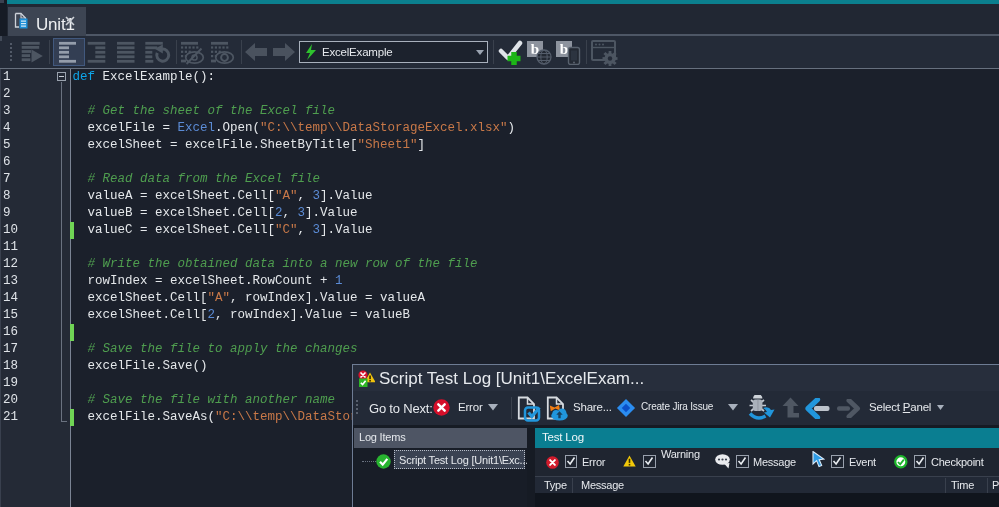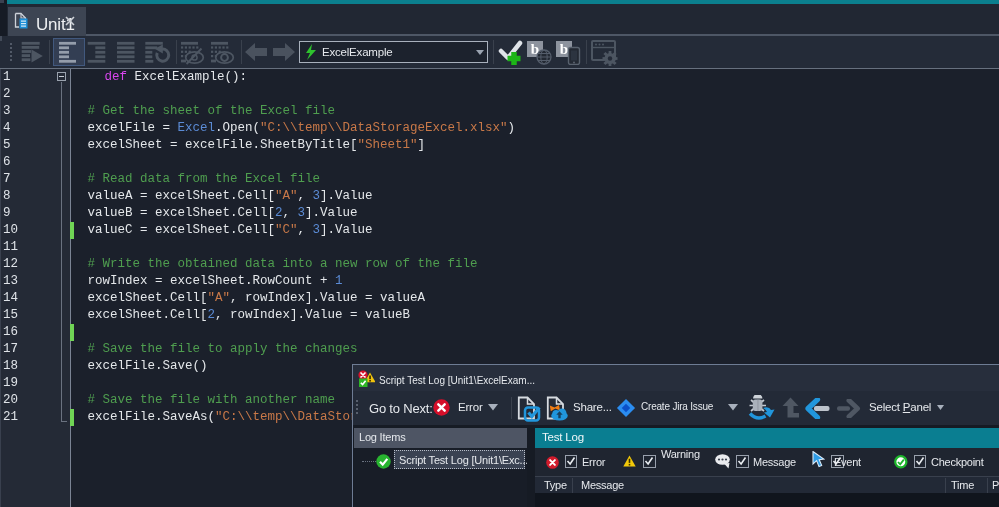--- a/index.html
+++ b/index.html
@@ -1,27 +1,27 @@
 <!DOCTYPE html>
 <html><head>
 <meta charset="utf-8">
 <style>
   * { margin:0; padding:0; box-sizing:border-box; }
   html,body { width:999px; height:507px; overflow:hidden; background:#212733;
     font-family:"Liberation Sans", sans-serif; }
   .abs { position:absolute; }
   #root { position:relative; width:999px; height:507px; overflow:hidden; }
   pre { font-family:"Liberation Mono", monospace; font-size:12.5px; line-height:17px; }
-  .k { color:#d946ef; font-style:normal;margin-left:32px; }
+  .k { color:#0ea5e9; font-style:normal; }
   .c { color:#4f9e4f; }
   .s { color:#c87848; font-style:normal; }
   .n { color:#5b8bd5; font-style:normal; }
   .t { color:#5b8bd5; font-style:normal; }
   .ui { color:#e6e9ed; font-size:11.5px; letter-spacing:-0.2px; }
-  .c { }
+  .c { font-style:italic; }
   .sep { position:absolute; top:40px; width:1px; height:24px; background:#3a414d; }
   .psep { position:absolute; top:6px; width:1px; height:22px; background:#3a414d; }
   .cb { position:absolute; width:12.5px; height:12.5px; border:1px solid #99a1ad; box-sizing:border-box; }
   .fl { position:absolute; font-size:11px; letter-spacing:-0.25px; color:#e6e9ed; }
 </style>
 </head>
 <body>
 <div id="root">
 
   <div class="abs" style="left:0;top:0;width:7px;height:4px;background:#151a24"></div>
@@ -258,21 +258,21 @@
     <div class="abs" style="left:0;top:0;width:646px;height:26px;background:#272e3c"></div>
     <div class="abs" id="paneltitleicon" style="left:5px;top:5px"><svg width="17" height="17">
       <path d="M12 2.5 L17.6 12.3 L6.4 12.3 Z" fill="#f2c40c"></path>
       <rect x="11.2" y="5.5" width="1.7" height="3.7" fill="#3a3000"></rect>
           <rect x="11.2" y="10" width="1.7" height="1.6" fill="#3a3000"></rect>
       <circle cx="5" cy="5" r="4.6" fill="#d6132b"></circle>
       <path d="M3 3 L7 7 M7 3 L3 7" stroke="#fff" stroke-width="1.7" stroke-linecap="round"></path>
       <rect x="1" y="8.5" width="8.5" height="8.5" fill="#2fb526"></rect>
       <path d="M2.8 12.7 L4.6 14.6 L7.6 10.8" fill="none" stroke="#fff" stroke-width="1.6"></path>
     </svg></div>
-    <div class="abs ui" style="left:26px;top:10px;font-size:10px;letter-spacing:0">Script Test Log [Unit1\ExcelExam...</div>
+    <div class="abs ui" style="left:26px;top:4px;font-size:17px;letter-spacing:0">Script Test Log [Unit1\ExcelExam...</div>
 
     <div class="abs" id="paneltoolbar" style="left:0;top:26px;width:646px;height:34px;background:#232a37">
       <div class="abs" style="left:3px;top:9px;width:2px;height:2px;background:#58606e;box-shadow:0 4px #58606e,0 8px #58606e,0 12px #58606e"></div>
       <div class="abs ui" style="left:16px;top:10px;font-size:13px">Go to Next:</div>
       <svg class="abs" style="left:80px;top:8px" width="17" height="17">
         <circle cx="8.5" cy="8.5" r="8.2" fill="#d50f2a"></circle>
         <path d="M5.3 5.3 L11.7 11.7 M11.7 5.3 L5.3 11.7" stroke="#fff" stroke-width="2.4" stroke-linecap="round"></path>
       </svg>
       <div class="abs ui" style="left:105px;top:10px;font-size:11.5px">Error</div>
       <svg class="abs" style="left:135px;top:13px" width="11" height="8">
@@ -384,21 +384,21 @@
           <path d="M2.5 6 l2.6 3 l4.4 -6.5" fill="none" stroke="#e8ecf0" stroke-width="1.6"></path>
         </svg>
       <div class="fl" style="left:218px;top:8px">Message</div>
       <svg class="abs" style="left:277px;top:3px" width="13" height="17">
         <path d="M1 0.5 L1 13 L4.6 9.6 L7 15.6 L9.7 14.4 L7.2 8.6 L11.8 8.1 Z" fill="#2e9ce6" stroke="#d8e9f8" stroke-width="1.1"></path>
       </svg>
       <div class="cb" style="left:296px;top:7px"></div>
       <svg class="abs" style="left:296px;top:7px" width="12" height="12">
           <path d="M2.5 6 l2.6 3 l4.4 -6.5" fill="none" stroke="#e8ecf0" stroke-width="1.6"></path>
         </svg>
-      <div class="fl" style="left:299px;top:8px">Event</div>
+      <div class="fl" style="left:314px;top:8px">Event</div>
       <svg class="abs" style="left:358.5px;top:7px" width="14" height="14">
         <circle cx="6.8" cy="6.8" r="5.6" fill="#fff" stroke="#1db52b" stroke-width="2.3"></circle>
         <path d="M4 7 L6.2 9.4 L9.8 4.6" fill="none" stroke="#1db52b" stroke-width="1.8"></path>
       </svg>
       <div class="cb" style="left:378.5px;top:7px"></div>
       <svg class="abs" style="left:378.5px;top:7px" width="12" height="12">
           <path d="M2.5 6 l2.6 3 l4.4 -6.5" fill="none" stroke="#e8ecf0" stroke-width="1.6"></path>
         </svg>
       <div class="fl" style="left:396px;top:8px">Checkpoint</div>
     </div>

